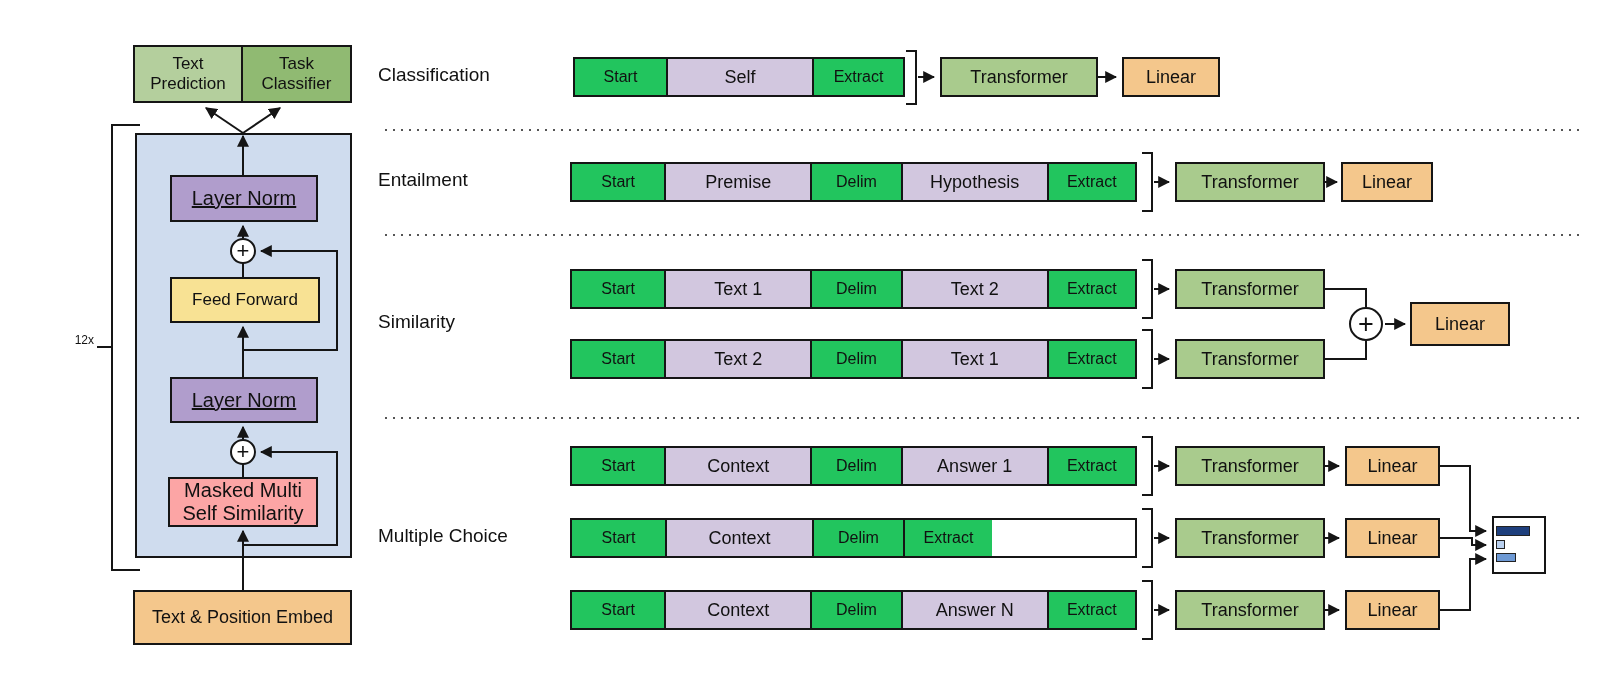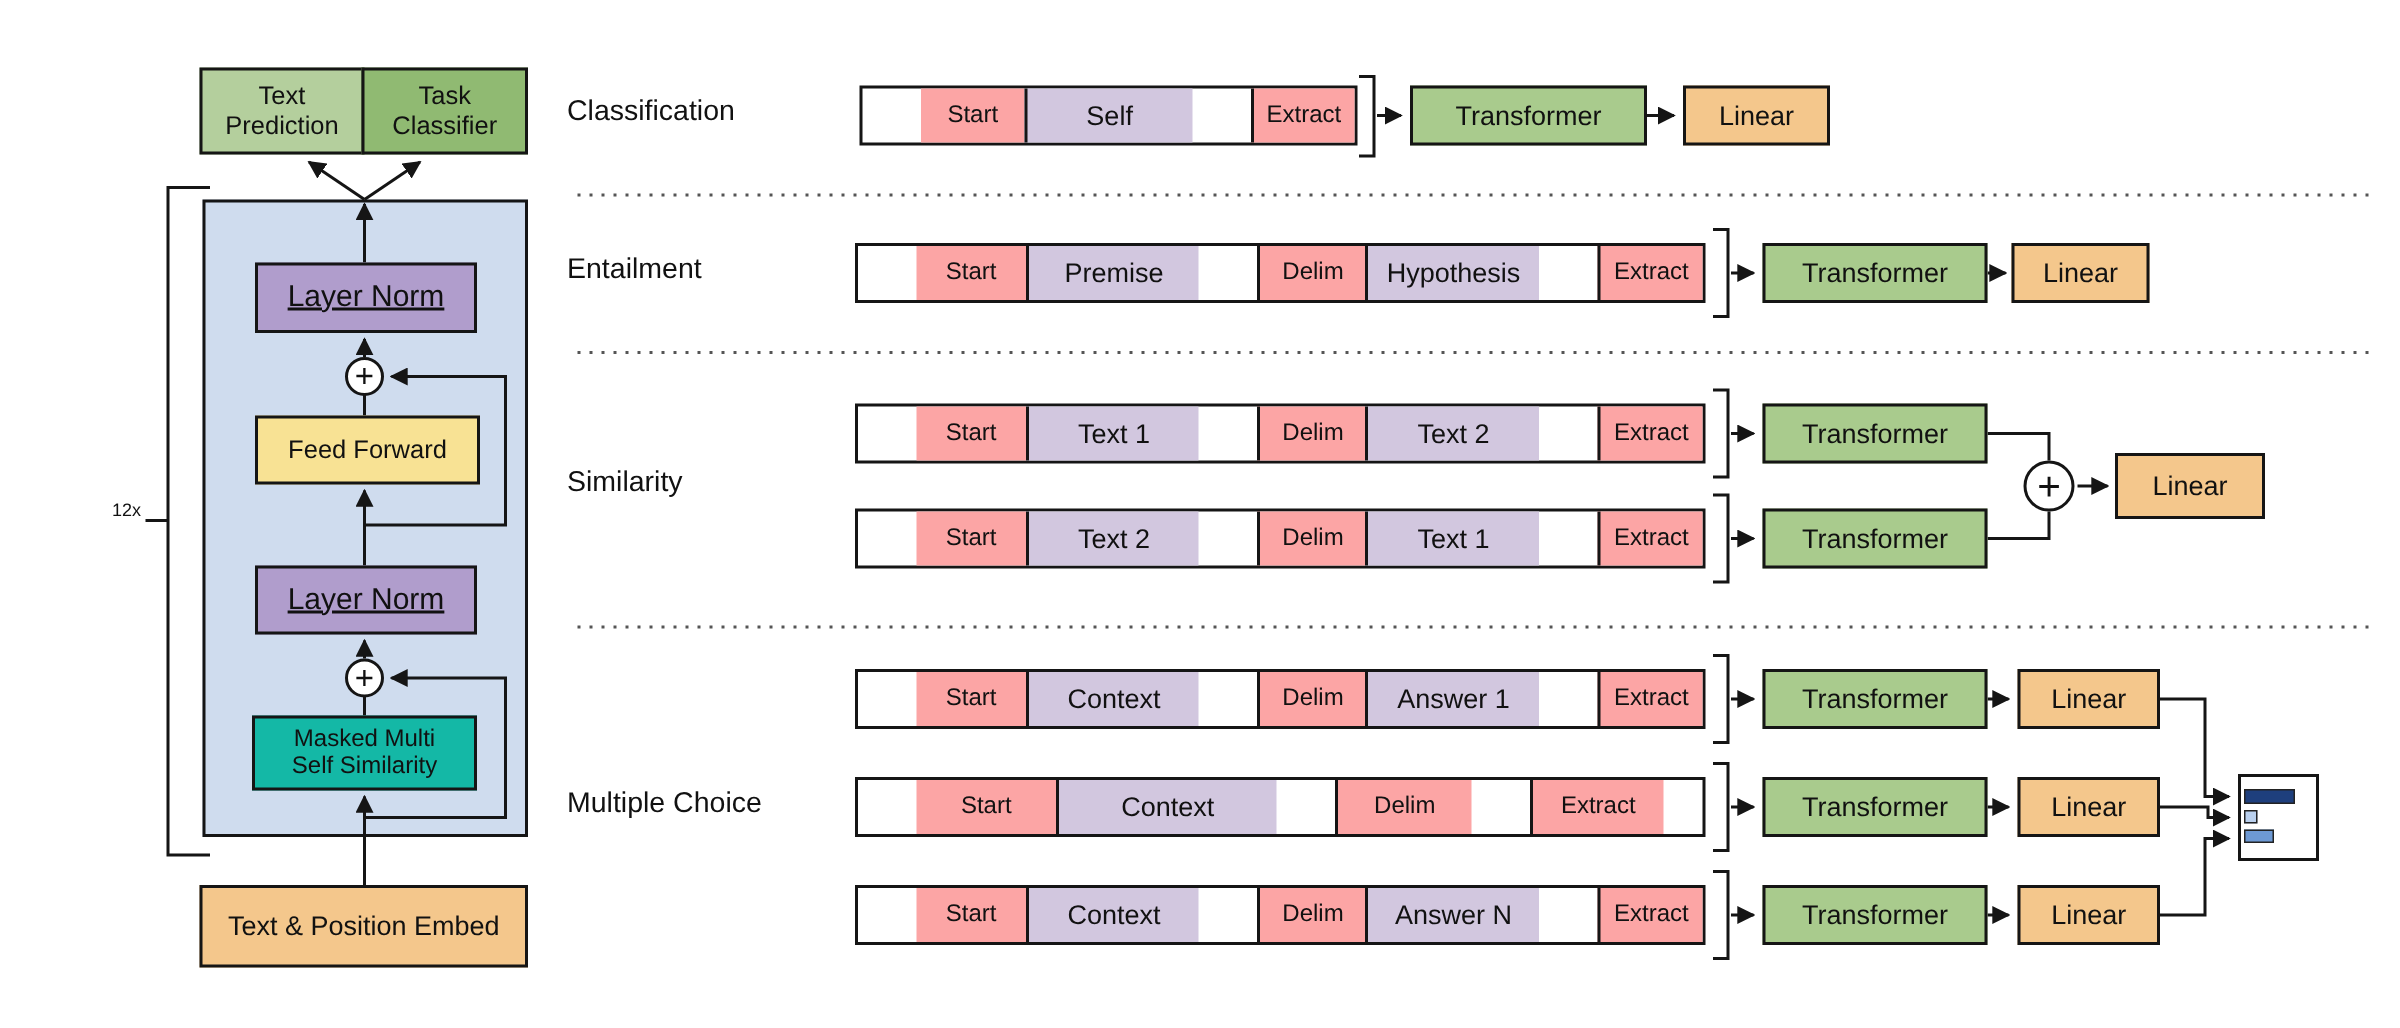--- a/index.html
+++ b/index.html
@@ -9,28 +9,28 @@
   .wire{stroke:#151515;stroke-width:2;fill:none;}
   .dotted{stroke:#555;stroke-width:2;stroke-dasharray:2 6;fill:none;}
   .box{position:absolute;border:2px solid #151515;box-sizing:border-box;z-index:3;
        display:flex;flex-direction:column;align-items:center;justify-content:center;
        text-align:center;line-height:1.15;}
   .container-blue{background:#cfdcee;z-index:1;}
   .green-light{background:#b4cf9d;font-size:17px;}
   .green-dark{background:#90ba72;font-size:17px;}
   .purple{background:#b09dcc;font-size:20px;text-decoration:underline;}
   .yellow{background:#f8e294;font-size:17px;}
-  .pink{background:#14b8a6;font-size:16px;}
+  .pink{background:#fca5a5;font-size:20px;}
   .orange{background:#f4c78c;font-size:18px;}
   .t-green{background:#a9cb8d;font-size:18px;}
   .seq{position:absolute;display:flex;border:2px solid #151515;box-sizing:border-box;z-index:3;}
   .cell{display:flex;align-items:center;justify-content:center;box-sizing:border-box;
         border-left:2px solid #151515;font-size:16px;height:100%;}
   .cell:first-child{border-left:none;}
-  .blue{background:#fca5a5;margin-left:39px;}.lav{background:#d2c7df;}
+  .blue{background:#22c55e;}.lav{background:#d2c7df;}
   .lg{font-size:18px;}
   .w92{width:92px}.w148{width:148px}.w93{width:93px}.w147{width:147px}.w91{width:91px}.w89{width:89px}
   .tasklabel{position:absolute;width:185px;left:378px;font-size:19px;z-index:3;}
   .circle{position:absolute;border:2px solid #151515;border-radius:50%;background:#fff;z-index:4;
           box-sizing:border-box;display:flex;align-items:center;justify-content:center;font-weight:400;}
   .repeat{position:absolute;left:42px;top:333px;width:52px;text-align:right;font-size:12px;z-index:3;}
   .bar{position:absolute;box-sizing:border-box;border:1px solid #222;z-index:4;}
 </style>
 </head>
 <body>

